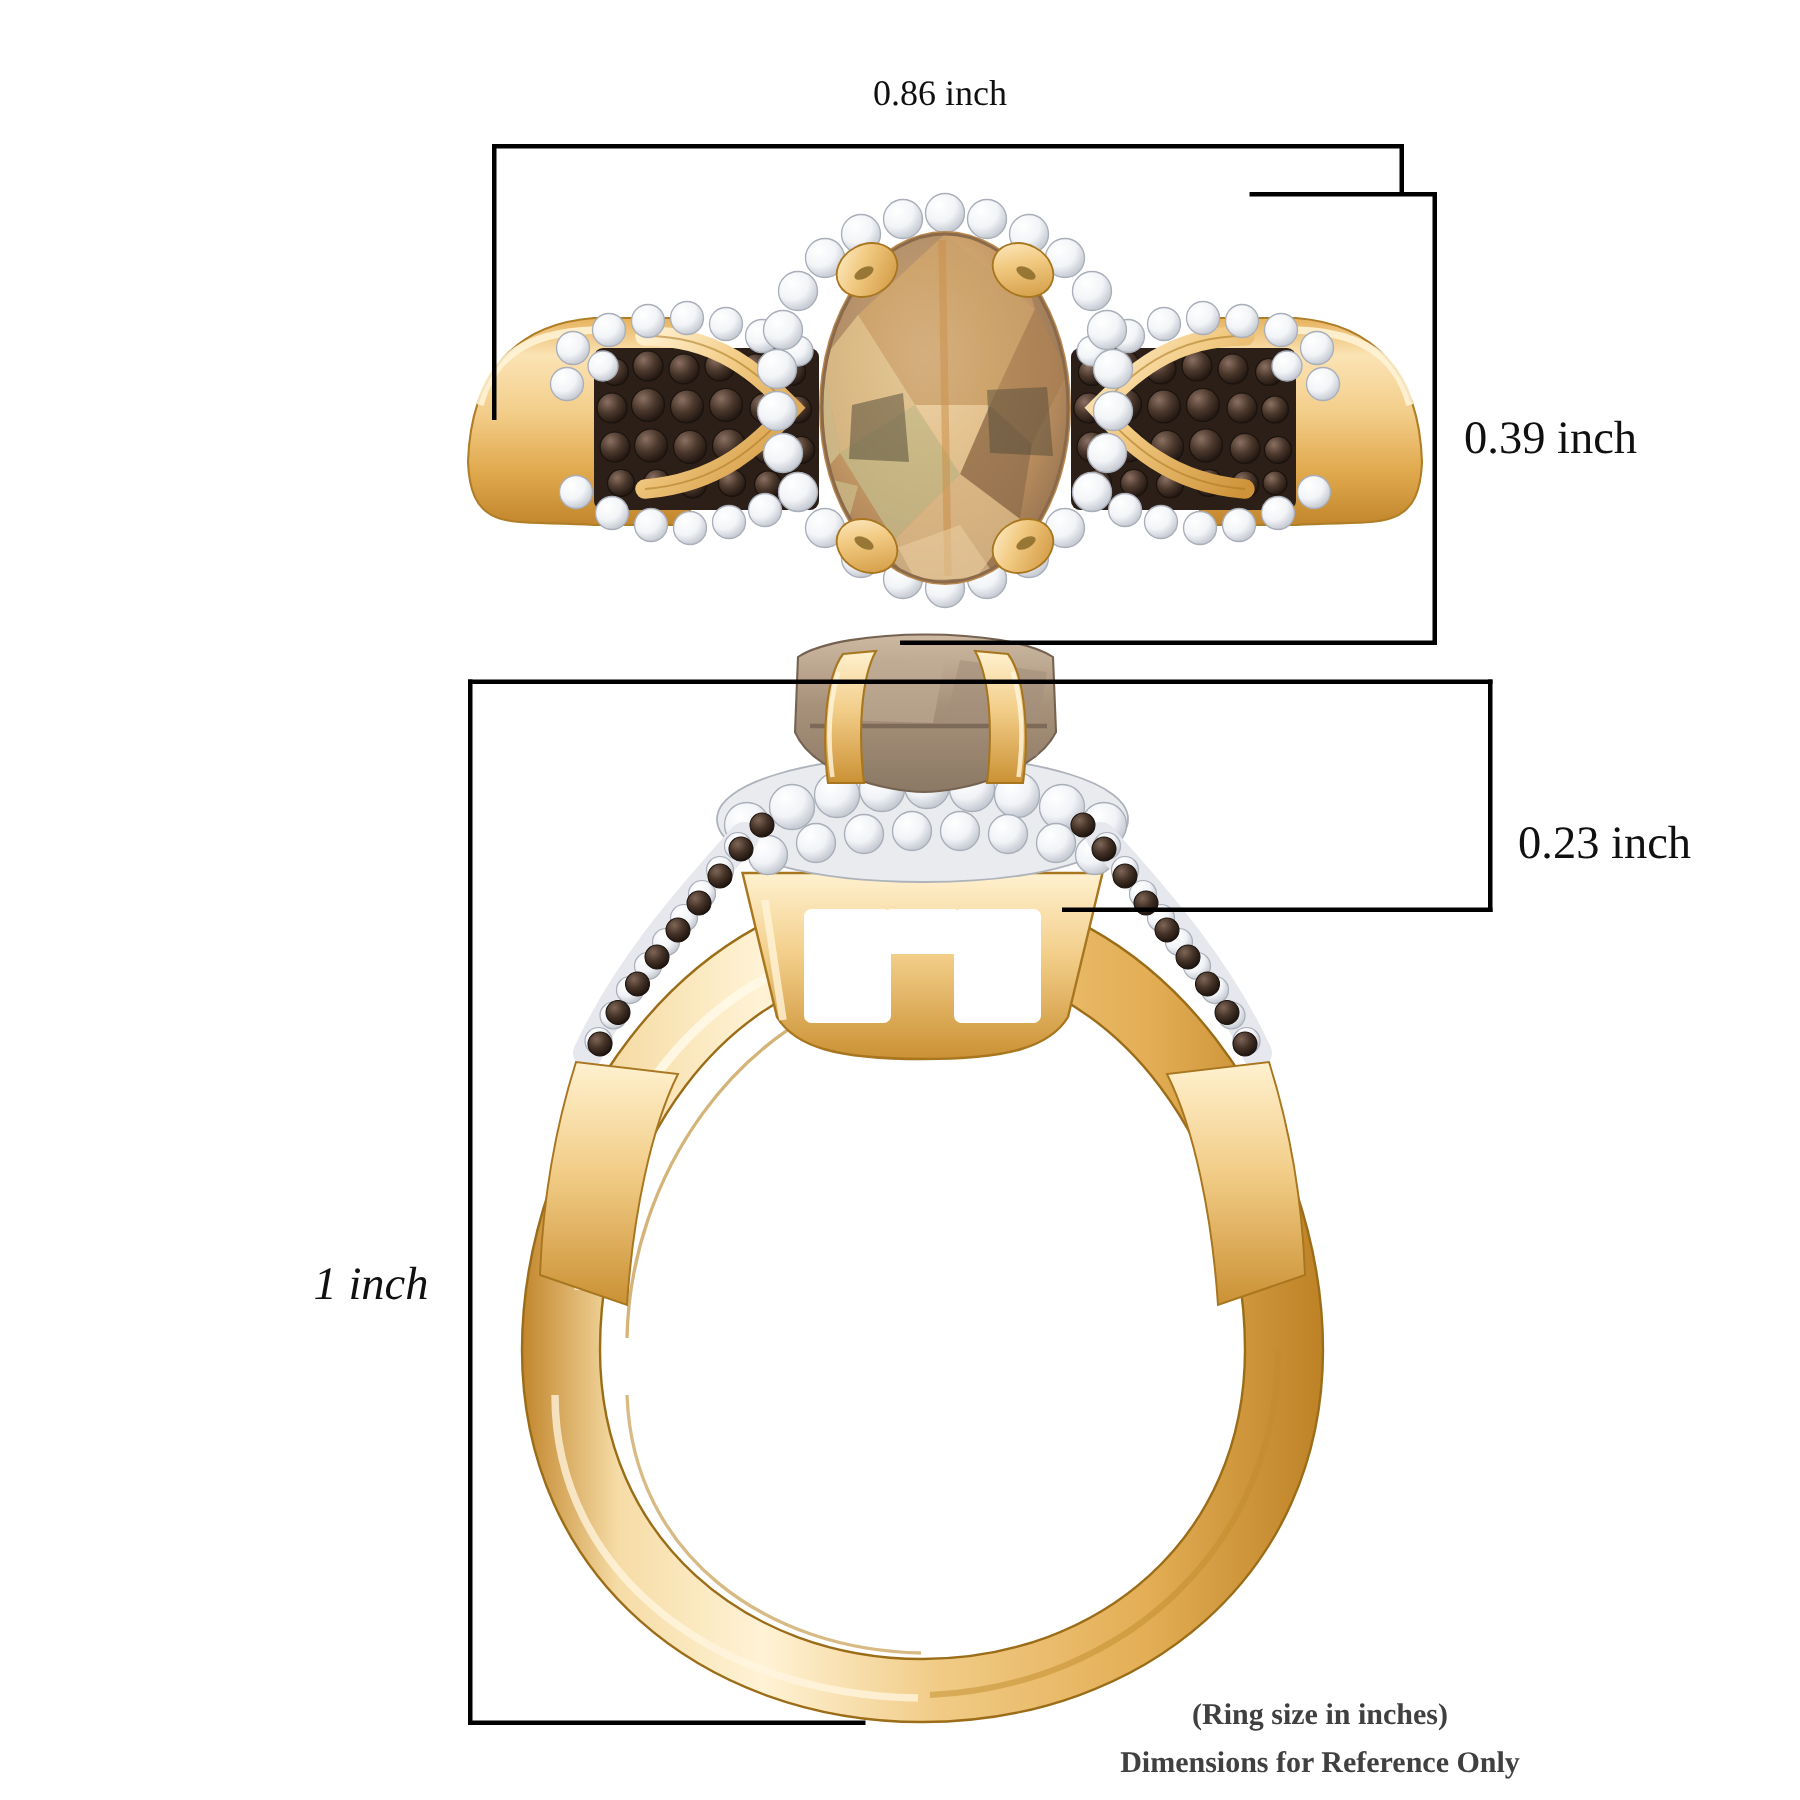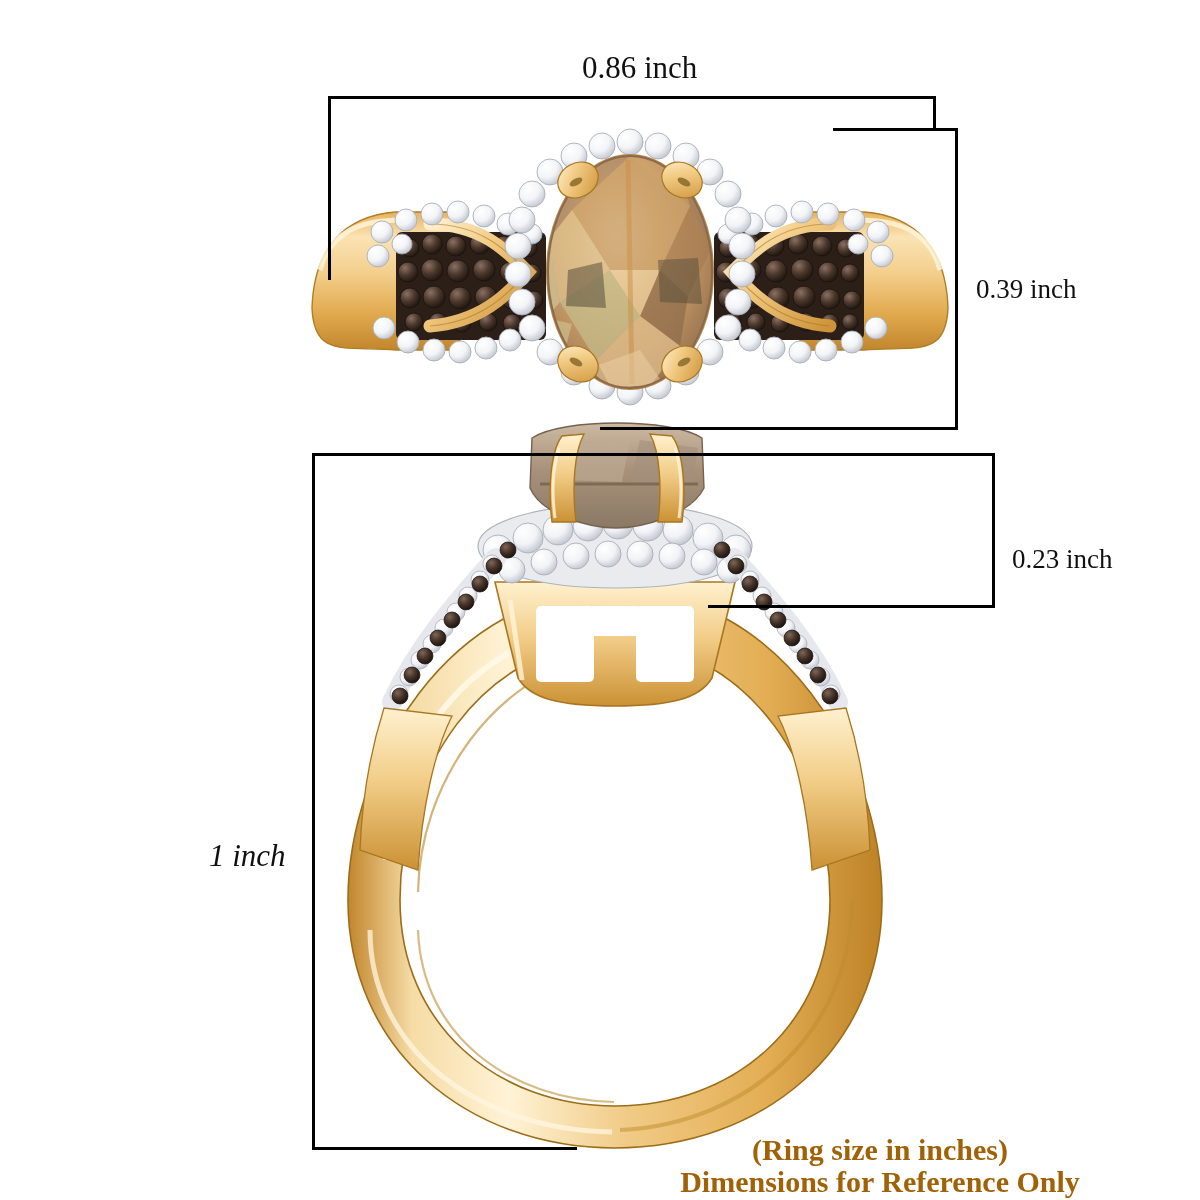--- a/index.html
+++ b/index.html
@@ -17,30 +17,30 @@
   .mh{height:3px;}
   .mv{width:3px;}
 
   .dim-label{
     position:absolute;
     font-family:"Liberation Serif", serif;
     color:#101010;
     white-space:nowrap;
     font-weight:400;
   }
-  .dim-top   {font-size:31px;}
-  .dim-right {font-size:27px;}
+  .dim-top   {font-size:24px;}
+  .dim-right {font-size:31px;}
   .dim-left  {font-size:31px;font-style:italic;}
 
   .footnote{
     position:absolute;
     font-family:"Liberation Serif", serif;
     font-weight:bold;
-    font-size:30px;
-    color:#a16207;
+    font-size:20px;
+    color:#404040;
     text-align:left;
     line-height:1.28;
     white-space:nowrap;
   }
 
   
   .ring-art{position:absolute;}
   svg{display:block;overflow:visible;}
 </style>
 </head>

